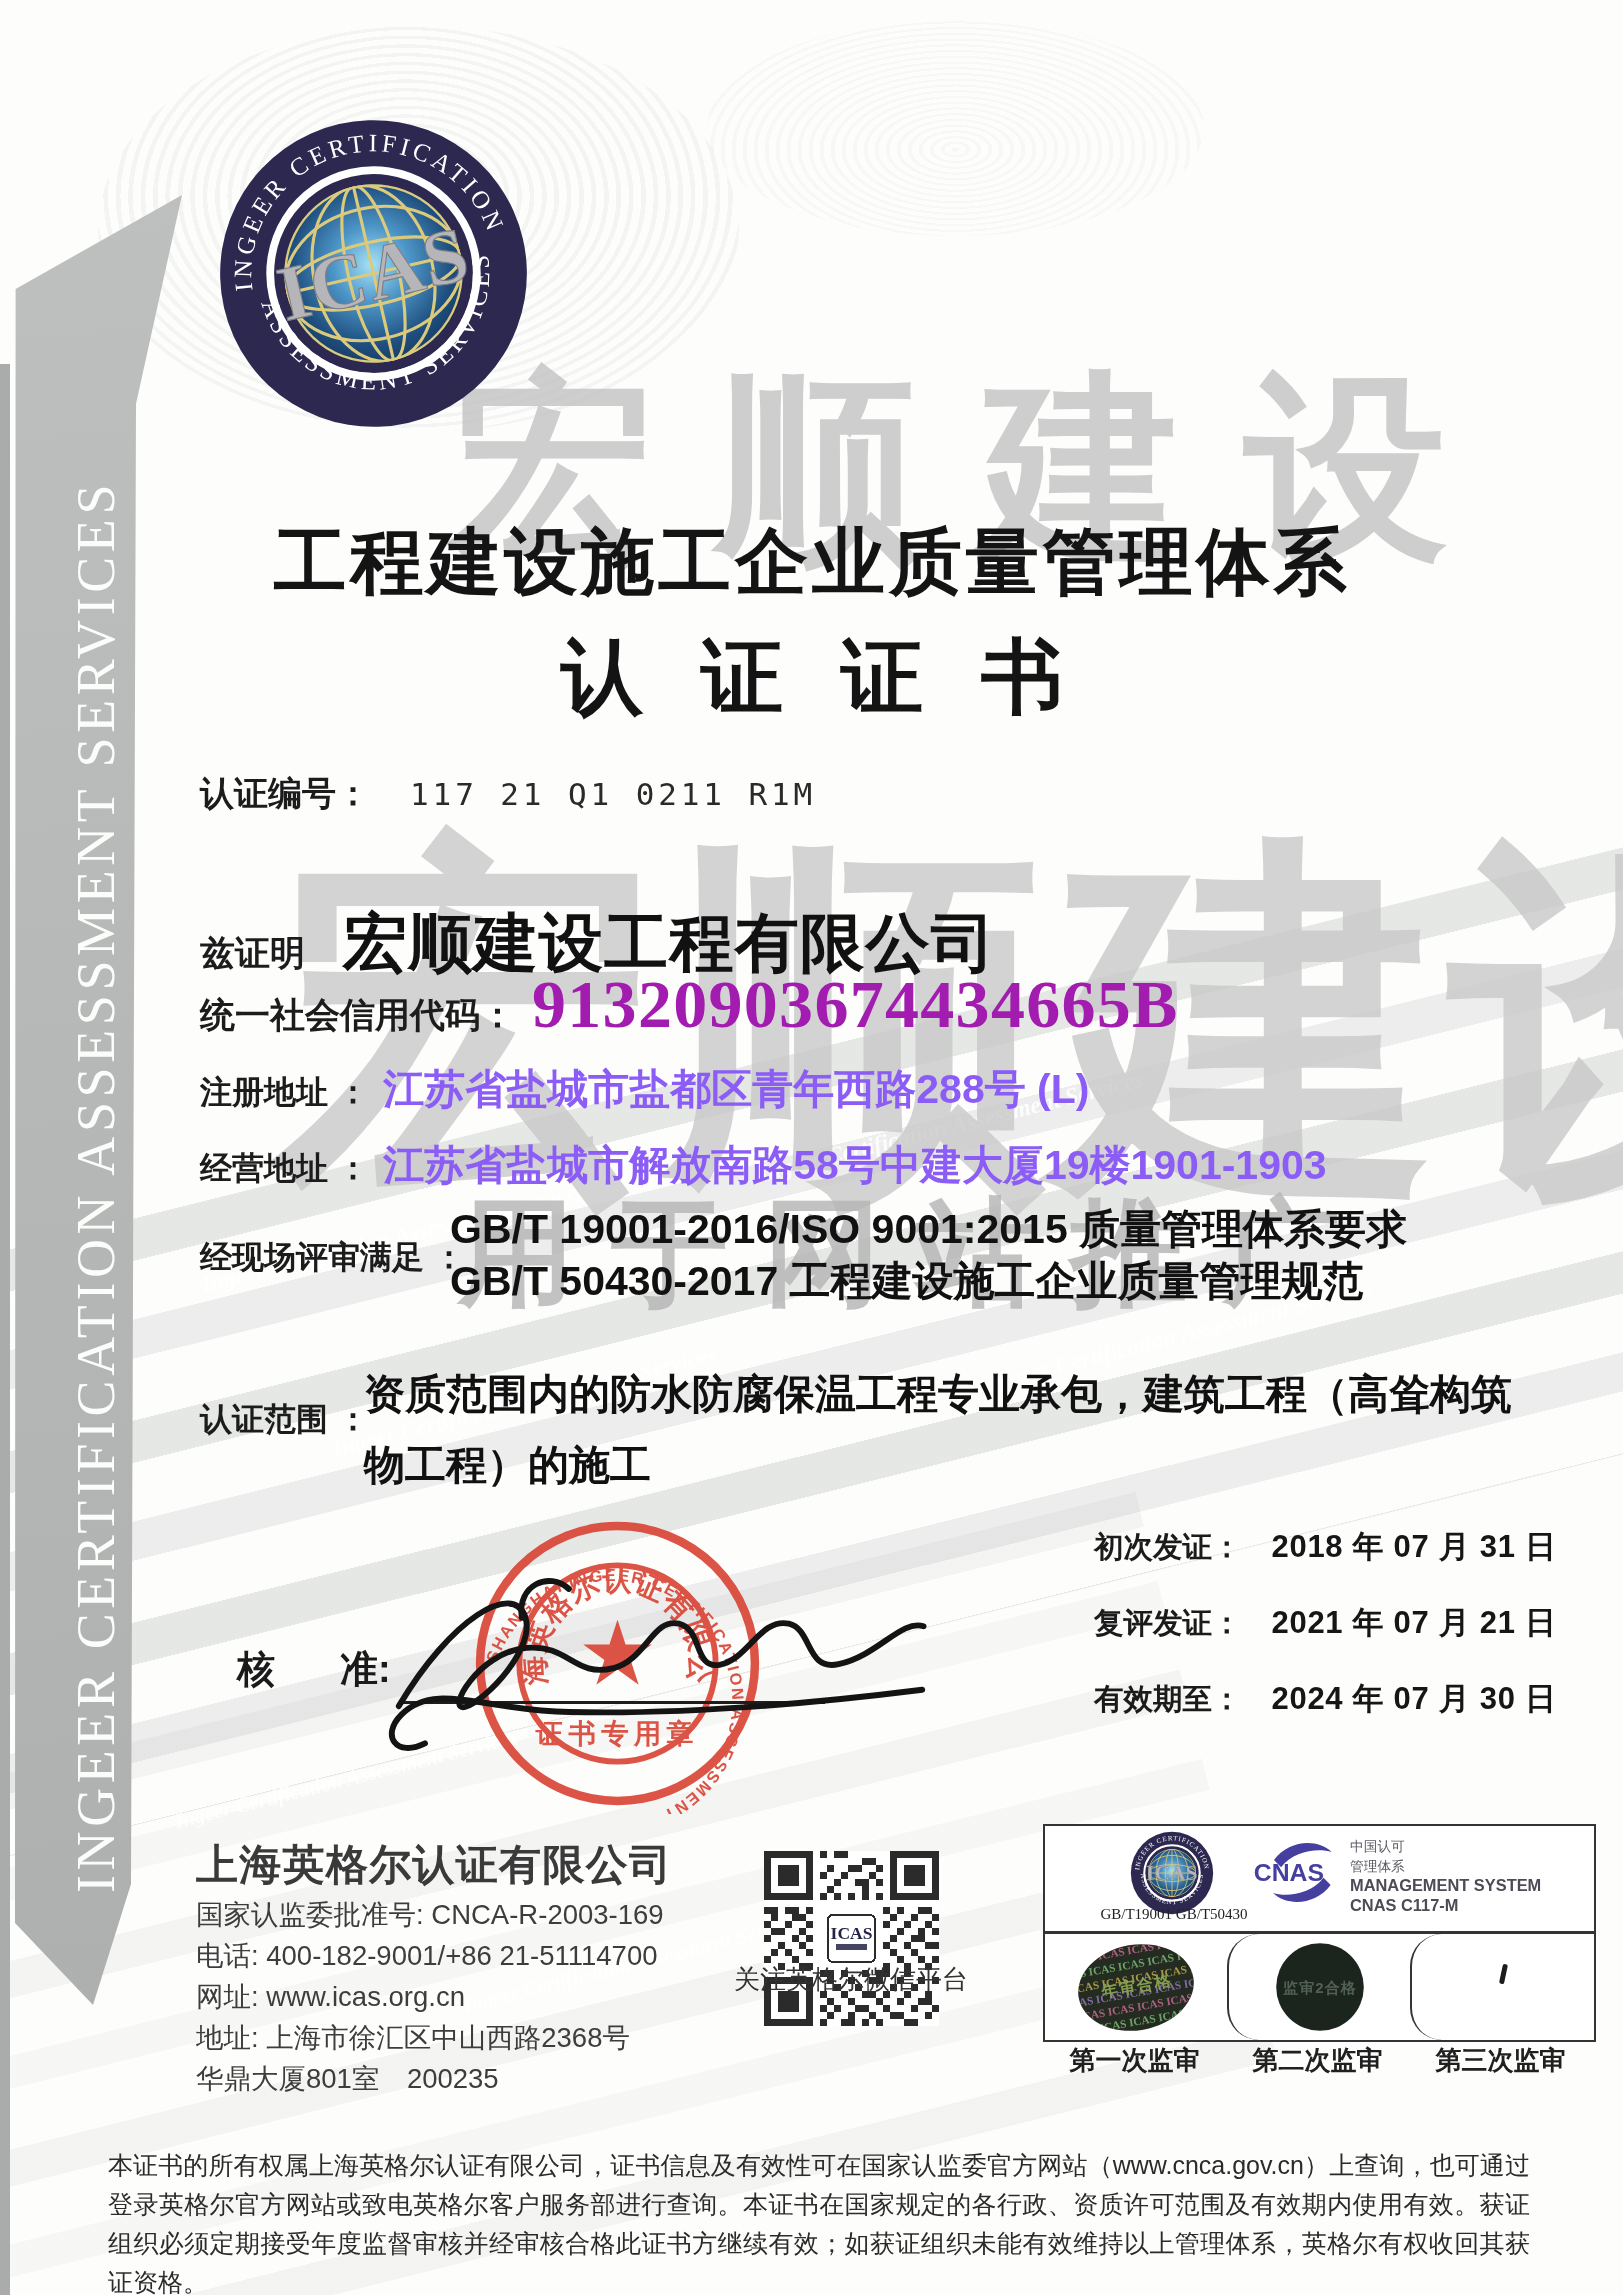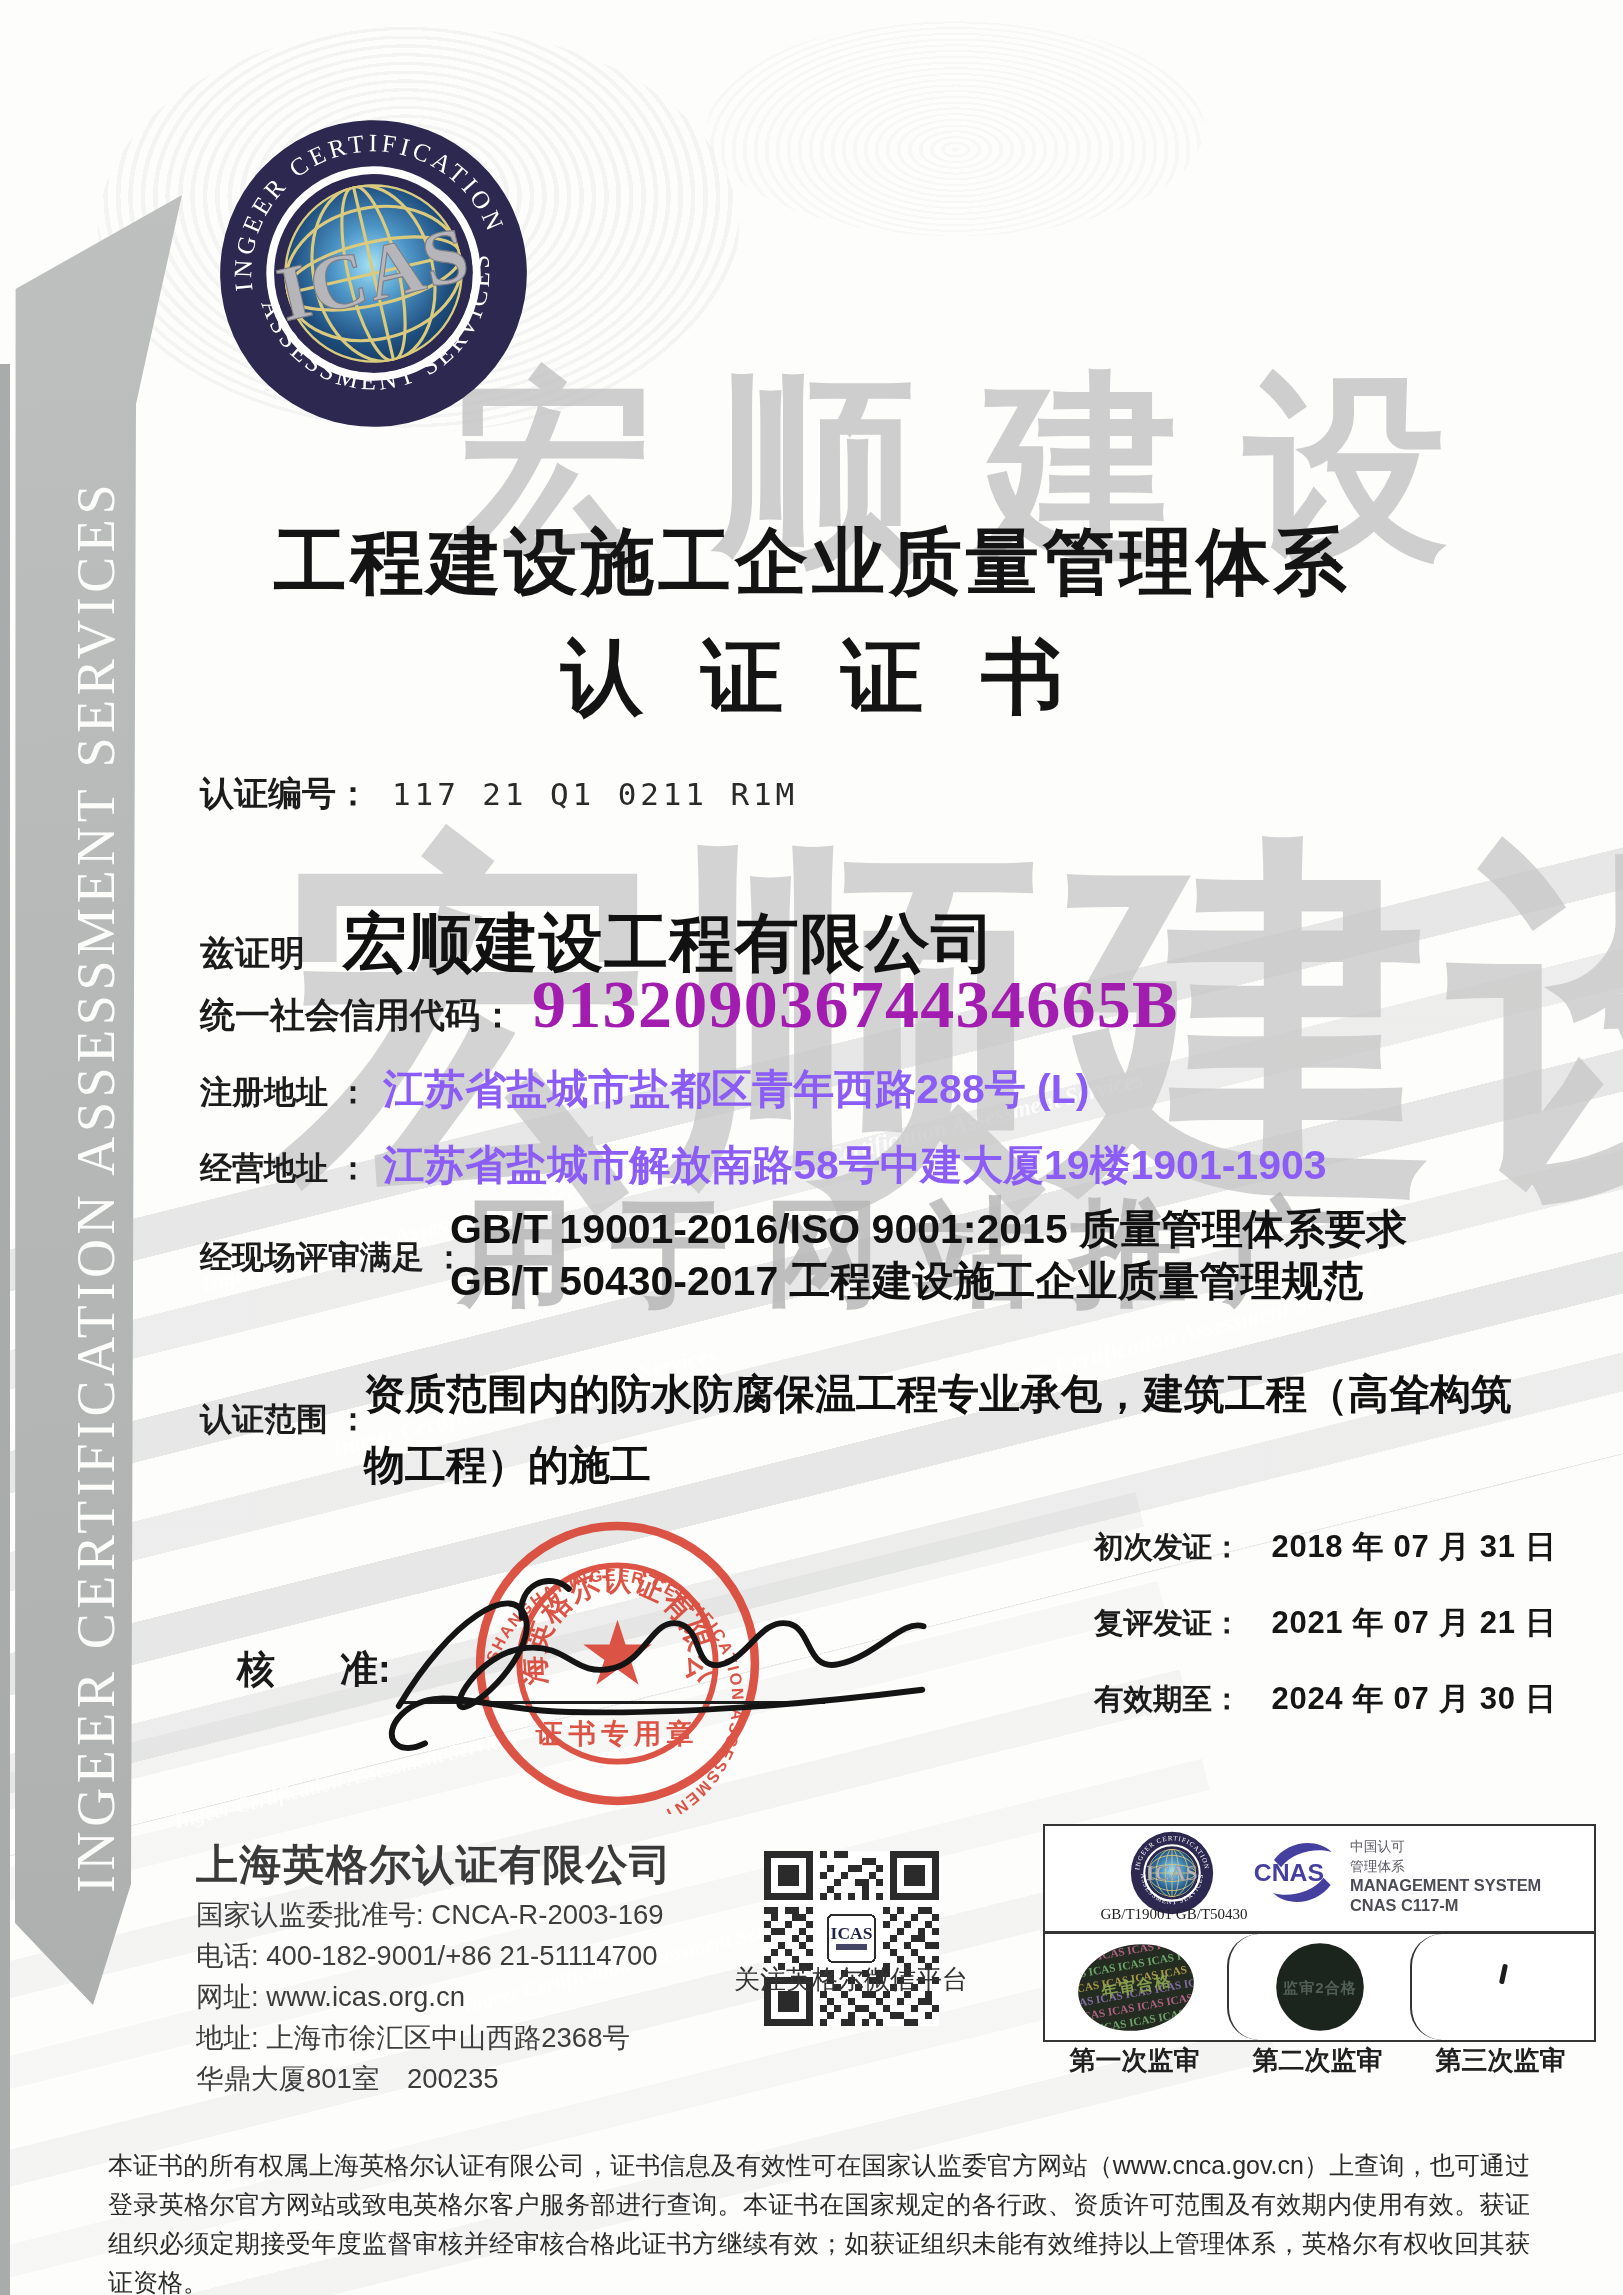--- a/index.html
+++ b/index.html
@@ -49,21 +49,21 @@
 
   
   .title1{left:118px;top:486px;width:1388px;text-align:center;font-size:73px;font-weight:800;
           letter-spacing:3.9px;color:#141414;z-index:2;margin-top:28px;}
   .title2{left:118px;top:623px;width:1388px;text-align:center;font-size:82px;font-weight:800;
           letter-spacing:58px;padding-left:58px;box-sizing:border-box;color:#141414;z-index:2;}
 
   
   .row{display:flex;align-items:baseline;z-index:2;}
   .lbl{font-weight:700;color:#1c1c1c;white-space:nowrap;}
-  .r-certno{left:200px;top:771px;gap:22px;align-items:center;}
+  .r-certno{left:200px;top:771px;gap:40px;align-items:center;}
   .r-certno .lbl{font-size:34px;}
   .v-certno{font-family:"DejaVu Sans Mono",monospace;font-size:31px;letter-spacing:3.9px;color:#2a2a2a;}
   .r-company{left:200px;top:900px;gap:38px;}
   .r-company .lbl{font-size:35px;}
   .v-company{font-size:64px;font-weight:900;letter-spacing:1.3px;color:#111;}
   .r-credit{left:200px;top:965px;gap:17px;}
   .r-credit .lbl{font-size:35px;}
   .v-credit{font-family:"Liberation Serif",serif;font-size:68px;font-weight:700;letter-spacing:1.3px;color:#a21caf;}
   .r-reg{left:200px;top:1062px;gap:14.4px;}
   .r-biz{left:200px;top:1138px;gap:14.4px;}

